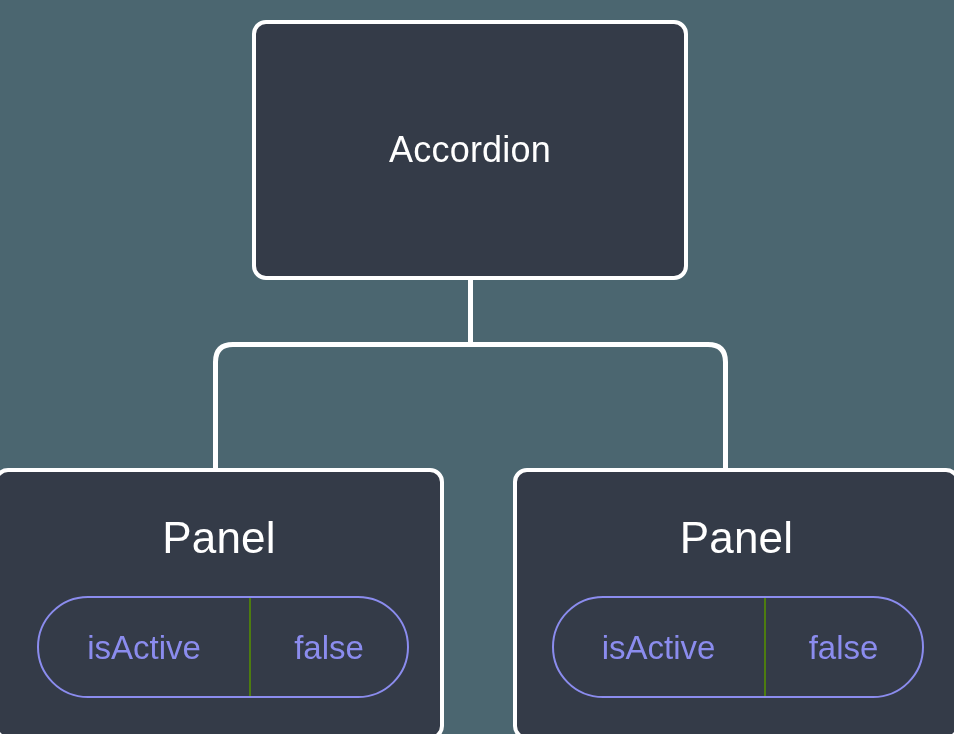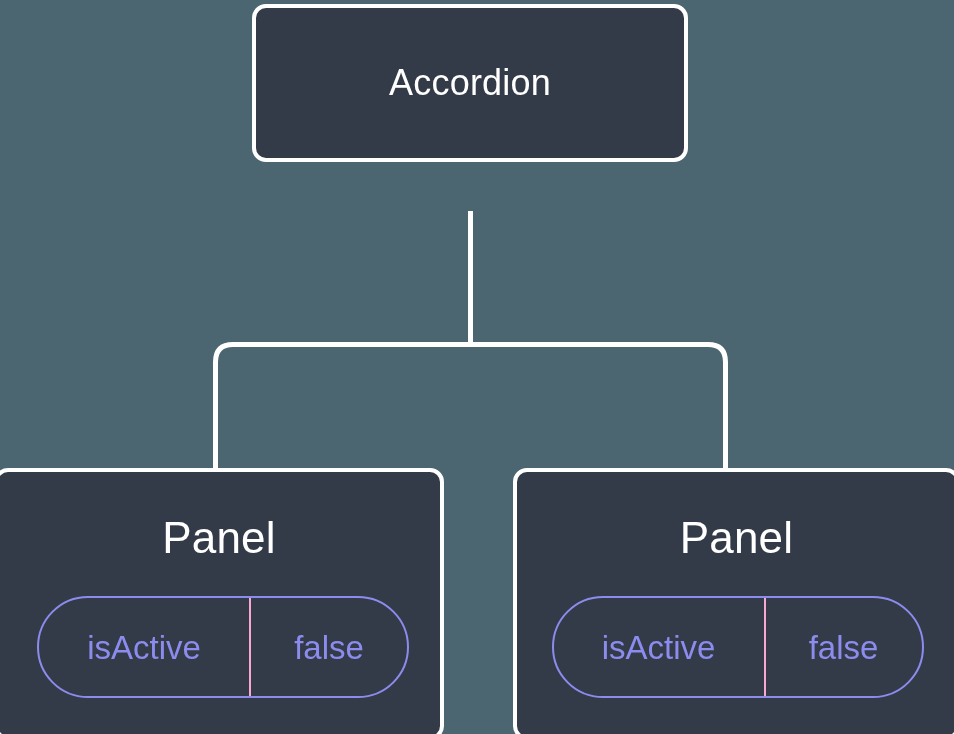--- a/index.html
+++ b/index.html
@@ -39,23 +39,23 @@
     border: 4px solid #ffffff;
     border-radius: 14px;
     display: flex;
     flex-direction: column;
     align-items: center;
   }
 
   
   #node-accordion {
     left: 252px;
-    top: 4px;
+    top: 20px;
     width: 436px;
-    height: 158px;
+    height: 260px;
     justify-content: center;
   }
   .node-title-root {
     color: #ffffff;
     font-size: 36px;
     font-weight: 400;
     letter-spacing: 0.2px;
     line-height: 1;
     user-select: none;
   }
@@ -101,21 +101,21 @@
     align-items: center;
     justify-content: center;
     color: #8b8cee;
     font-size: 33px;
     line-height: 1;
     user-select: none;
     box-sizing: border-box;
   }
   .prop-key {
     width: 212px;
-    border-right: 2px solid #f9a8d4;
+    border-right: 2px solid #4d7c0f;
   }
   .prop-val {
     width: 156px;
   }
 
   
   #node-panel-0 .prop-pill {
     margin-left: 8px;
   }
   #node-panel-1 .prop-pill {

